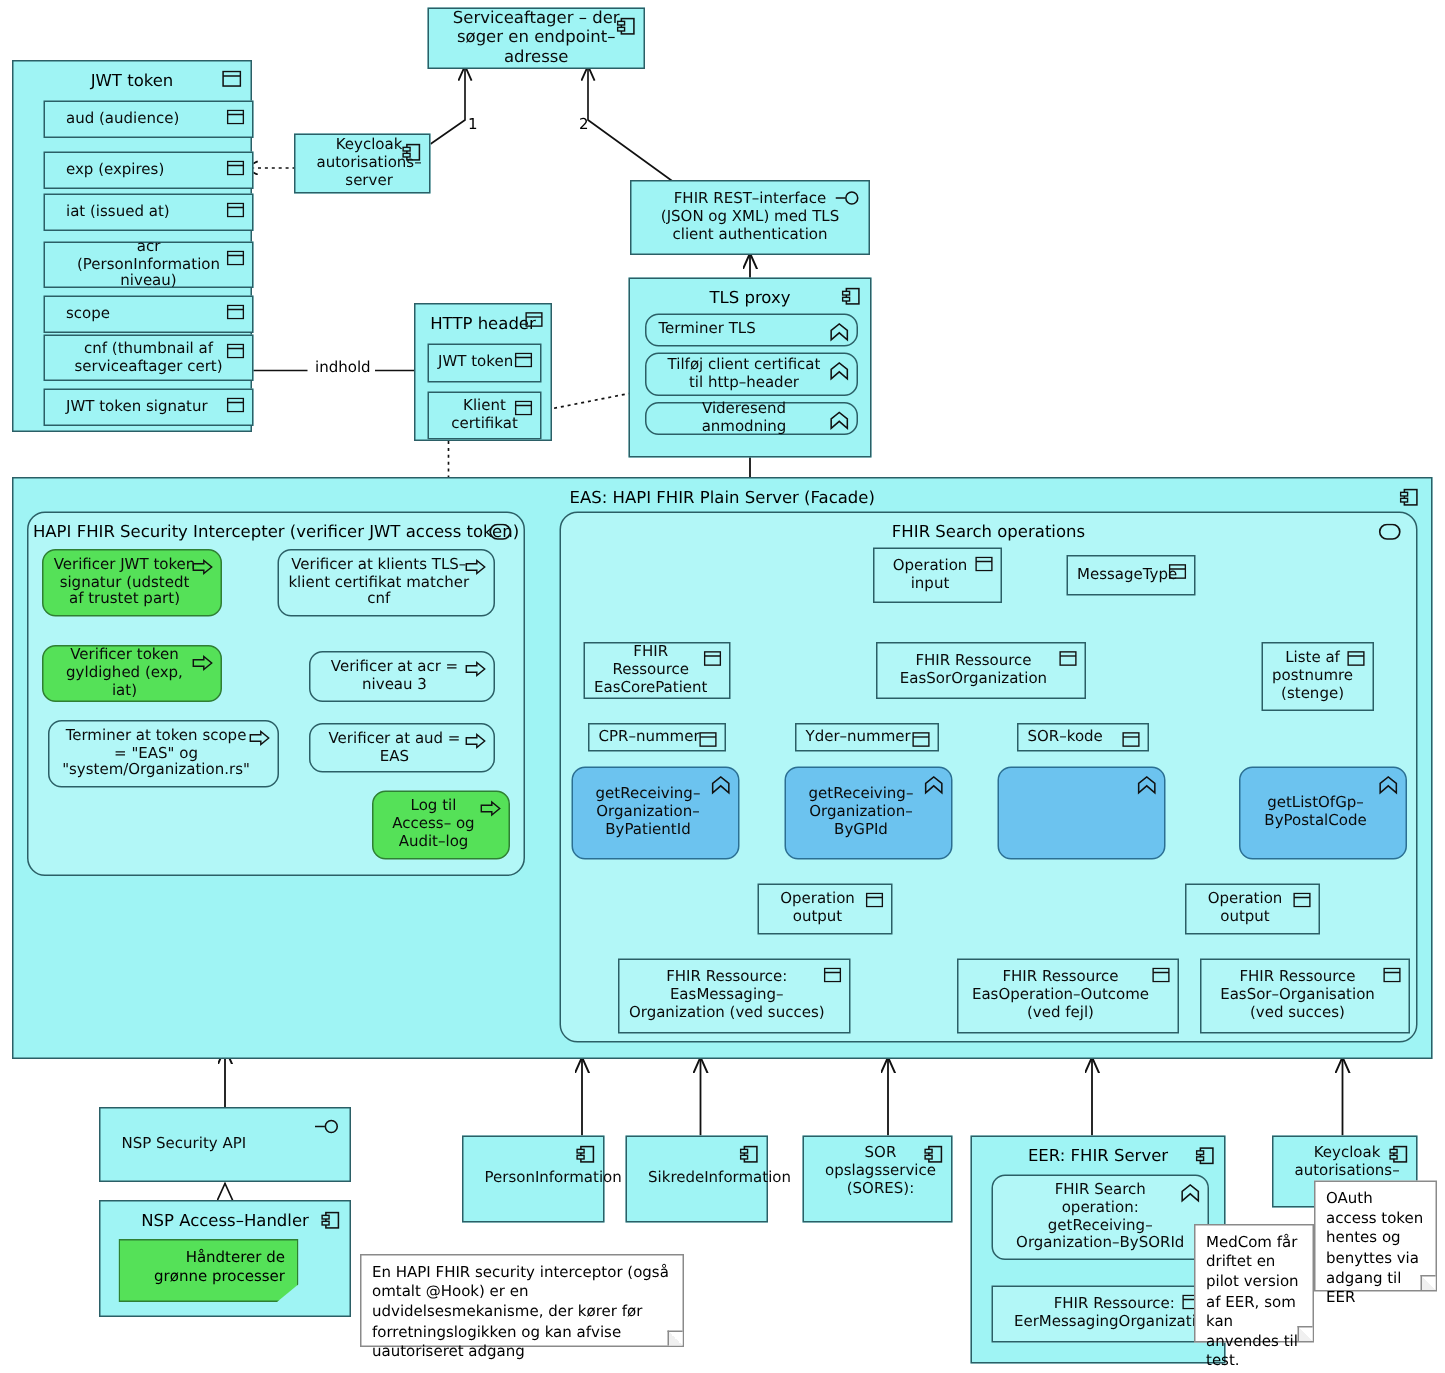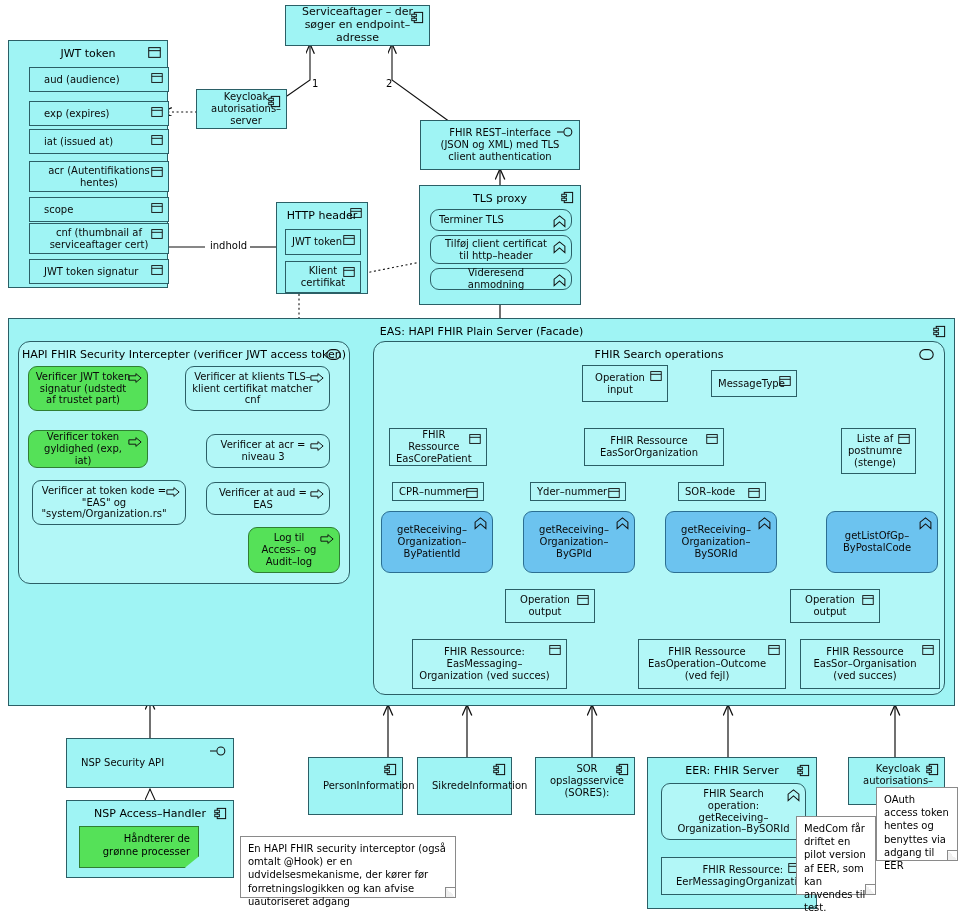--- a/index.html
+++ b/index.html
@@ -175,21 +175,21 @@
           </svg>
         </div>
         <div class="box cyan" style="left: 20px; top: 88px; width: 140px; height: 25px; background: rgb(159, 244, 244);">
           <span class="lbl t10">iat (issued at)</span>
           <svg class="icon tr" width="12" height="10" viewBox="0 0 14 12">
             <rect x="0.7" y="0.7" width="12.6" height="10.6" fill="none" stroke="#111" stroke-width="1.1"></rect>
             <line x1="0.7" y1="4" x2="13.3" y2="4" stroke="#111" stroke-width="1.1"></line>
           </svg>
         </div>
         <div class="box cyan" style="left: 20px; top: 120px; width: 140px; height: 31px; background: rgb(159, 244, 244);">
-          <span class="lbl t10">acr (Autentifikations hentes)</span>
+          <span class="lbl t10">acr (PersonInformation niveau)</span>
           <svg class="icon tr" width="12" height="10" viewBox="0 0 14 12">
             <rect x="0.7" y="0.7" width="12.6" height="10.6" fill="none" stroke="#111" stroke-width="1.1"></rect>
             <line x1="0.7" y1="4" x2="13.3" y2="4" stroke="#111" stroke-width="1.1"></line>
           </svg>
         </div>
         <div class="box cyan" style="left: 20px; top: 156px; width: 140px; height: 25px; background: rgb(159, 244, 244);">
           <span class="lbl t10">scope</span>
           <svg class="icon tr" width="12" height="10" viewBox="0 0 14 12">
             <rect x="0.7" y="0.7" width="12.6" height="10.6" fill="none" stroke="#111" stroke-width="1.1"></rect>
             <line x1="0.7" y1="4" x2="13.3" y2="4" stroke="#111" stroke-width="1.1"></line>
@@ -309,21 +309,21 @@
           <path d="M1,4 L9,4 L9,1.5 L15,6.5 L9,11.5 L9,9 L1,9 z" fill="none" stroke="#111" stroke-width="1.1"></path>
         </svg>
       </div>
       <div class="box rnd" style="left: 206px; top: 434px; width: 124px; height: 34px; background: rgb(178, 247, 247);">
         <span class="lbl t10" style="padding:0 16px 0 6px;">Verificer at acr = niveau 3</span>
         <svg class="icon tr" width="14" height="12" viewBox="0 0 16 13">
           <path d="M1,4 L9,4 L9,1.5 L15,6.5 L9,11.5 L9,9 L1,9 z" fill="none" stroke="#111" stroke-width="1.1"></path>
         </svg>
       </div>
       <div class="box rnd" style="left: 32px; top: 480px; width: 154px; height: 45px; background: rgb(178, 247, 247);">
-        <span class="lbl t10" style="padding:0 16px 0 6px;">Verificer at token kode = "EAS" og "system/Organization.rs"</span>
+        <span class="lbl t10" style="padding:0 16px 0 6px;">Terminer at token scope = "EAS" og "system/Organization.rs"</span>
         <svg class="icon tr" width="14" height="12" viewBox="0 0 16 13">
           <path d="M1,4 L9,4 L9,1.5 L15,6.5 L9,11.5 L9,9 L1,9 z" fill="none" stroke="#111" stroke-width="1.1"></path>
         </svg>
       </div>
       <div class="box rnd" style="left: 206px; top: 482px; width: 124px; height: 33px; background: rgb(178, 247, 247);">
         <span class="lbl t10" style="padding:0 16px 0 6px;">Verificer at aud = EAS</span>
         <svg class="icon tr" width="14" height="12" viewBox="0 0 16 13">
           <path d="M1,4 L9,4 L9,1.5 L15,6.5 L9,11.5 L9,9 L1,9 z" fill="none" stroke="#111" stroke-width="1.1"></path>
         </svg>
       </div>
@@ -397,21 +397,20 @@
           <path d="M1.2,12.5 L1.2,5.6 L7,1 L12.8,5.6 L12.8,12.5 L7,7.4 z" fill="none" stroke="#111" stroke-width="1.1"></path>
         </svg>
       </div>
       <div class="box blue" style="left: 523px; top: 511px; width: 112px; height: 62px;">
         <span class="lbl t10" style="padding:0 16px 0 6px;">getReceiving–Organization–ByGPId</span>
         <svg class="icon tr" width="13" height="13" viewBox="0 0 14 14">
           <path d="M1.2,12.5 L1.2,5.6 L7,1 L12.8,5.6 L12.8,12.5 L7,7.4 z" fill="none" stroke="#111" stroke-width="1.1"></path>
         </svg>
       </div>
       <div class="box blue" style="left: 665px; top: 511px; width: 112px; height: 62px;">
-        <span class="lbl t10" style="padding:0 16px 0 6px;">getReceiving–Organization–BySORId</span>
         <svg class="icon tr" width="13" height="13" viewBox="0 0 14 14">
           <path d="M1.2,12.5 L1.2,5.6 L7,1 L12.8,5.6 L12.8,12.5 L7,7.4 z" fill="none" stroke="#111" stroke-width="1.1"></path>
         </svg>
       </div>
       <div class="box blue" style="left: 826px; top: 511px; width: 112px; height: 62px;">
         <span class="lbl t10" style="padding:0 16px 0 6px;">getListOfGp–ByPostalCode</span>
         <svg class="icon tr" width="13" height="13" viewBox="0 0 14 14">
           <path d="M1.2,12.5 L1.2,5.6 L7,1 L12.8,5.6 L12.8,12.5 L7,7.4 z" fill="none" stroke="#111" stroke-width="1.1"></path>
         </svg>
       </div>

